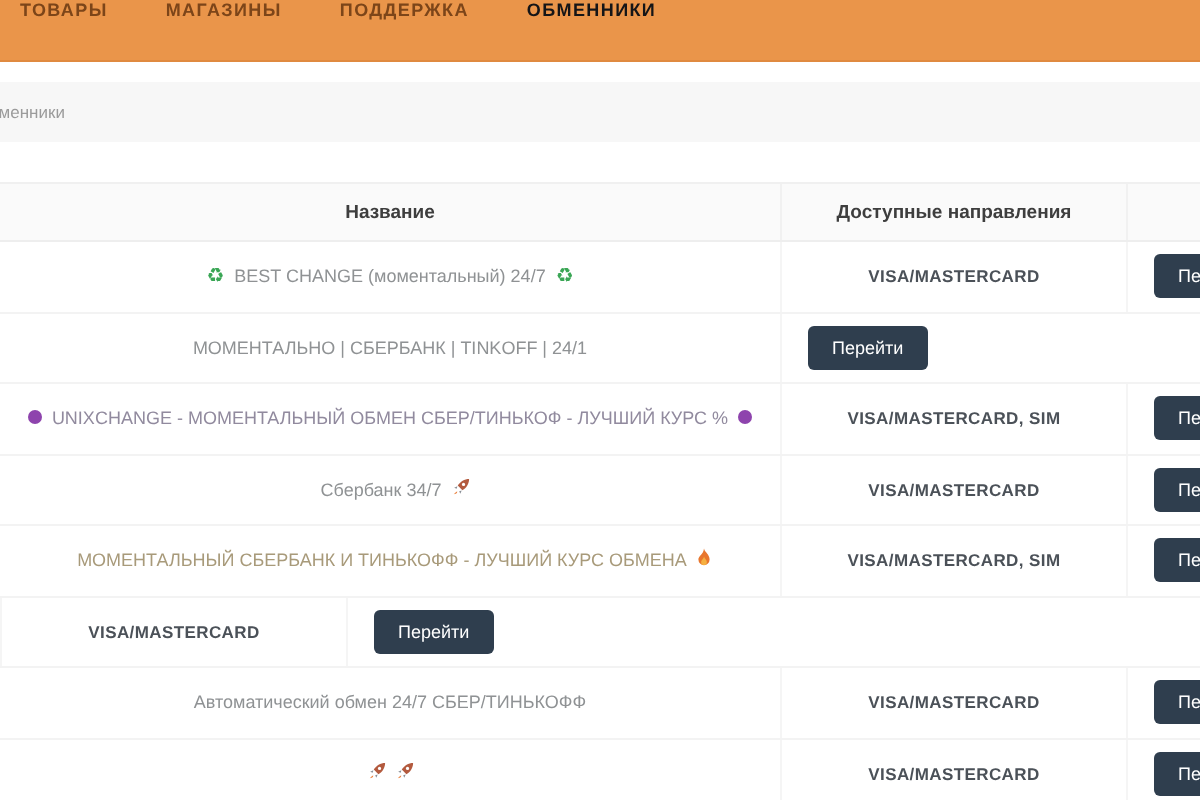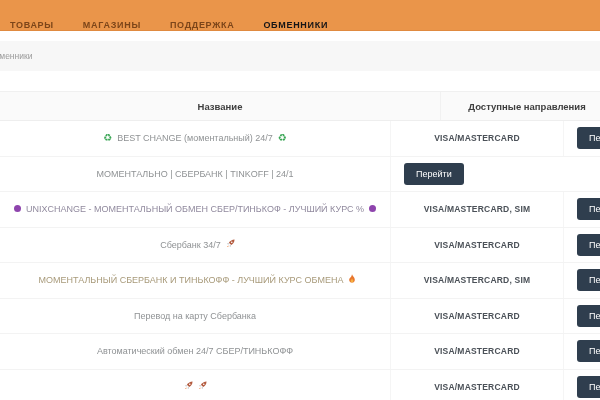--- a/index.html
+++ b/index.html
@@ -2,40 +2,40 @@
 <html><head>
 <meta charset="utf-8">
 <style>
   html,body{margin:0;padding:0;}
   body{
     width:600px;height:400px;overflow:hidden;position:relative;
     background:#fff;font-family:"Liberation Sans",sans-serif;
   }
   
   .navbar{
-    height:30px;background:#ea954a;display:flex;align-items:flex-end;
+    height:30px;background:#ea954a;display:flex;align-items:flex-start;
     gap:29px;padding-left:10px;border-bottom:1px solid #e08a40;
   }
   .nav-item{
     font-size:9px;font-weight:600;letter-spacing:.7px;color:#7c4519;
     text-transform:uppercase;cursor:pointer;white-space:nowrap;
   }
   .nav-item.active{color:#151517;font-weight:800;}
   
   .breadcrumb-band{
     margin-top:10px;height:30px;background:#f7f7f7;
     display:flex;align-items:center;overflow:hidden;
   }
   .breadcrumb{font-size:8.5px;color:#9b9b9b;margin-left:-12px;white-space:nowrap;}
   
   .table{margin-top:20px;border-top:1px solid #f0f0f0;}
   .thead{display:flex;height:28px;background:#fafafa;border-bottom:1px solid #eeeeee;}
   .th{
     display:flex;align-items:center;justify-content:center;
-    font-size:9.5px;font-weight:700;color:#3e3e3e;margin-left:25px;
+    font-size:9.5px;font-weight:700;color:#3e3e3e;
   }
   .col-name{width:390px;flex:none;}
   .col-dir{width:172px;flex:none;border-left:1px solid #f1f1f1;}
   .col-action{flex:1;border-left:1px solid #f1f1f1;}
   .row{display:flex;height:34.5px;border-bottom:1px solid #f3f3f3;background:#fff;}
   .cell{display:flex;align-items:center;justify-content:center;}
   .cell-name{width:390px;flex:none;font-size:9px;gap:5px;padding:0 8px;box-sizing:border-box;text-align:center;}
   .cell-dir{
     width:172px;flex:none;font-size:8.5px;font-weight:700;color:#4b5158;
     letter-spacing:.2px;border-left:1px solid #f5f5f5;
@@ -133,25 +133,20 @@
                 <path d="M5 5C5.3 6.5 6.8 7 6.8 8.6A1.8 1.8 0 0 1 3.2 8.6C3.2 7.2 4.7 6.8 5 5Z" fill="#f5b041"></path>
               </svg></span></span>
     </div>
     <div class="cell cell-dir">VISA/MASTERCARD, SIM</div>
     <div class="cell cell-action">
       <button class="go-btn">Перейти</button>
     </div>
   </div>
 
   <div class="row">
-    <div class="cell cell-name">
-      <span class="ic-left"></span>
-      <span class="name-text" style="color: rgb(143, 146, 148);">Перевод на карту Сбербанка</span>
-      <span class="ic-right"></span>
-    </div>
     <div class="cell cell-dir">VISA/MASTERCARD</div>
     <div class="cell cell-action">
       <button class="go-btn">Перейти</button>
     </div>
   </div>
 
   <div class="row">
     <div class="cell cell-name">
       <span class="ic-left"></span>
       <span class="name-text" style="color: rgb(143, 146, 148);">Автоматический обмен 24/7 СБЕР/ТИНЬКОФФ</span>

